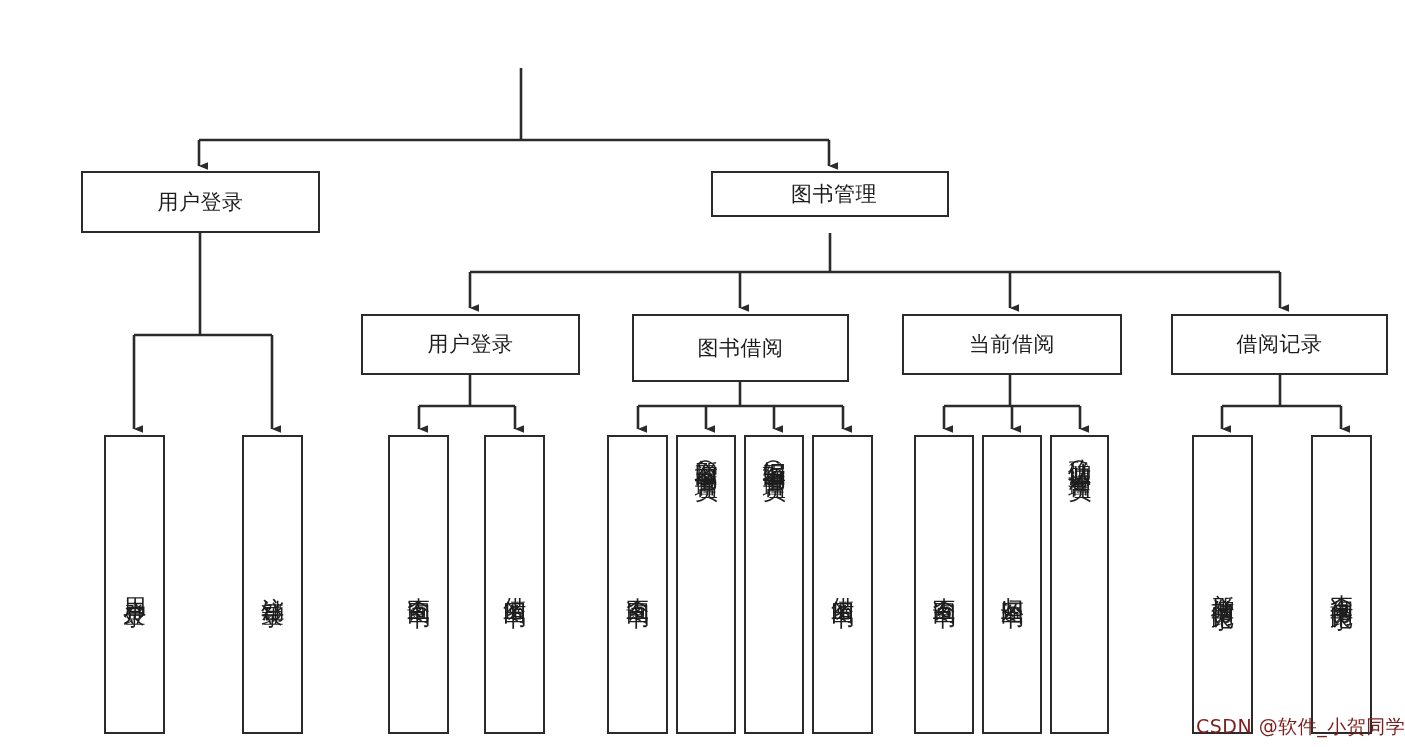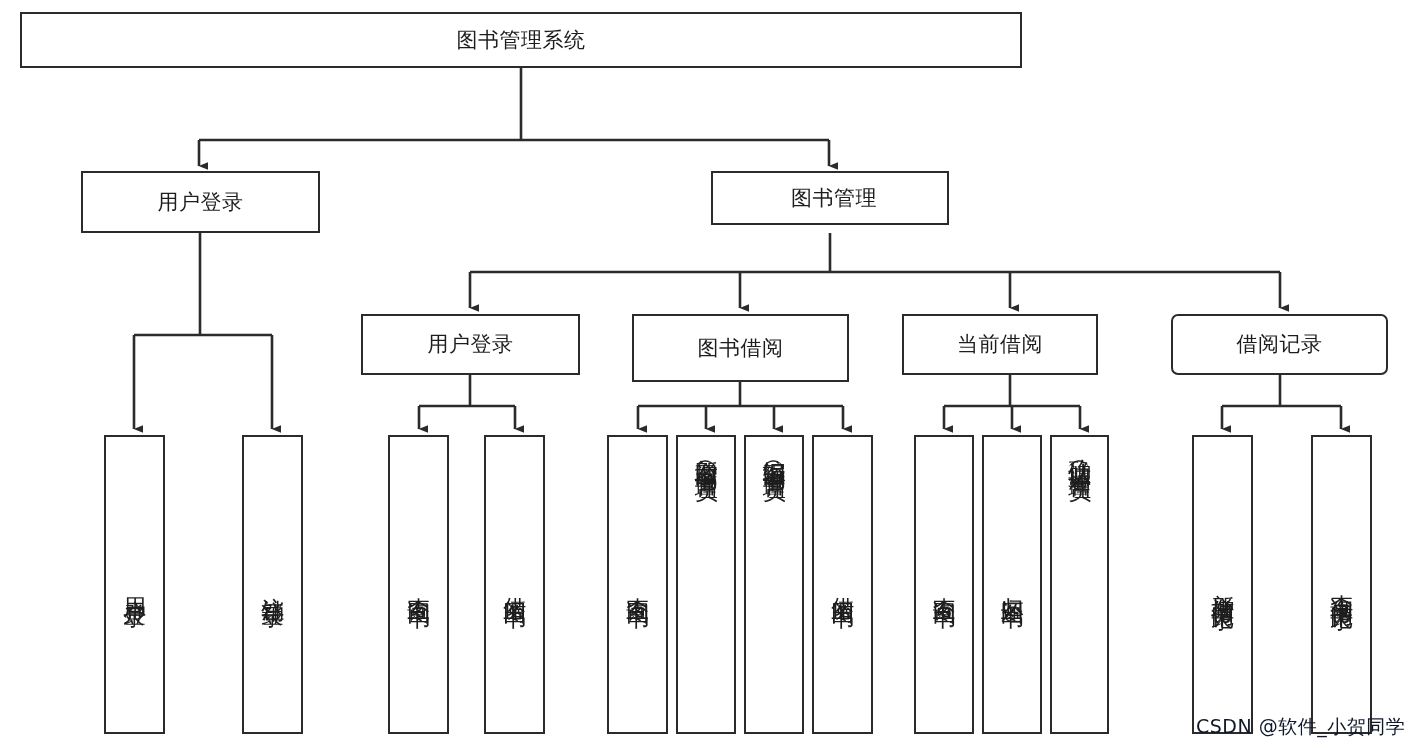--- a/index.html
+++ b/index.html
@@ -66,21 +66,21 @@
     align-items: flex-start;
   }
   .node.vertical.top-aligned .node-label {
     margin-top: 0px;
   }
   .watermark {
     position: absolute;
     left: 1196px;
     top: 714px;
     font-size: 19px;
-    color: #0f172a;
+    color: #7f1d1d;
     white-space: pre;
     letter-spacing: 0.5px;
     font-family: "DejaVu Sans", "Liberation Sans", sans-serif;
   }
 </style>
 </head>
 <body>
 
 <div id="diagram-root">
 
@@ -128,41 +128,38 @@
       <path d="M1012,406 L1012,429" marker-end="url(#arrowhead)"></path>
       <path d="M1080,406 L1080,429" marker-end="url(#arrowhead)"></path>
 
       <path d="M1280,375 L1280,406"></path>
       <path d="M1222,406 L1341,406"></path>
       <path d="M1222,406 L1222,429" marker-end="url(#arrowhead)"></path>
       <path d="M1341,406 L1341,429" marker-end="url(#arrowhead)"></path>
     </g>
   </svg>
 
-  <div class="node root horizontal" style="left:20px; top:12px; width:1002px; height:56px;">
-    <span class="node-label">图书管理系统</span>
-  </div>
 
   <div class="node horizontal" style="left:81px; top:171px; width:239px; height:62px;">
     <span class="node-label">用户登录</span>
   </div>
-  <div class="node horizontal" style="left:711px; top:171px; width:238px; height:54px;padding-left:8px;">
+  <div class="node horizontal" style="left:711px; top:171px; width:238px; height:46px;padding-left:8px;">
     <span class="node-label">图书管理</span>
   </div>
 
   <div class="node horizontal" style="left:361px; top:314px; width:219px; height:61px;">
     <span class="node-label">用户登录</span>
   </div>
   <div class="node horizontal" style="left:632px; top:314px; width:217px; height:68px;">
     <span class="node-label">图书借阅</span>
   </div>
-  <div class="node horizontal" style="left:902px; top:314px; width:196px; height:61px;">
+  <div class="node horizontal" style="left:902px; top:314px; width:220px; height:61px;">
     <span class="node-label">当前借阅</span>
   </div>
-  <div class="node horizontal" style="left:1171px; top:314px; width:217px; height:61px;border-radius:7px;">
+  <div class="node horizontal" style="left:1171px; top:314px; width:217px; height:61px;">
     <span class="node-label">借阅记录</span>
   </div>
 
   <div class="node vertical" style="left:104px; top:435px; width:61px; height:299px;">
     <span class="node-label">用户登录</span>
   </div>
   <div class="node vertical" style="left:242px; top:435px; width:61px; height:299px;">
     <span class="node-label">注销登录</span>
   </div>
 

